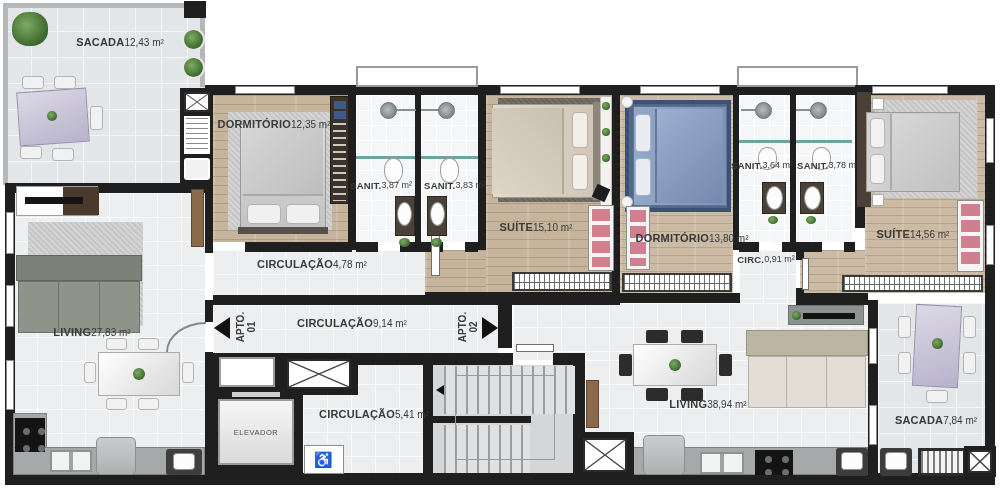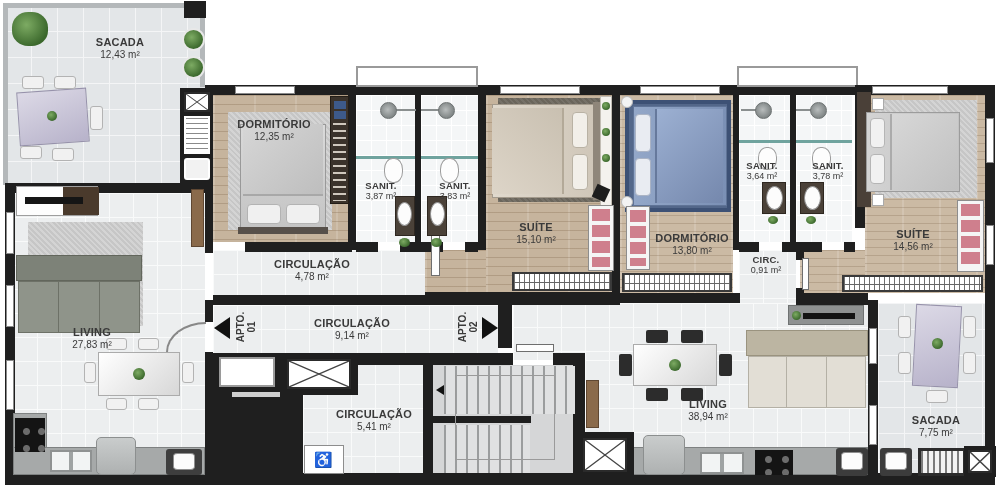--- a/index.html
+++ b/index.html
@@ -42,21 +42,21 @@
   .table-lav{background:linear-gradient(160deg,#dcd9e6,#b7b2ca);border:1px solid #9792ab}
   .plant{border-radius:50%;background:radial-gradient(circle at 40% 38%,#7dab63,#3b682c 72%)}
   .door{background:#8a6a4b;border:1px solid #5f4732}
   .door-w{background:#fdfdfd;border:1px solid #6e6e6e}
   .shower{border-radius:50%;background:radial-gradient(circle at 45% 45%,#b9bdbd,#808686 70%);border:1px solid #6d7272}
   .wc{background:#fdfdfd;border:1px solid #9d9d9d;border-radius:45%}
   .vanity{background:#4a4138;border:1px solid #2e2720}
   .sinkov{background:#fcfcfc;border:1px solid #8f8f8f;border-radius:50%}
   .treads{background:repeating-linear-gradient(90deg,#9b9d9e 0 2px,#e0e1e2 2px 11px)}
   
-  .rlabel{display:flex;flex-direction:column;align-items:center;transform:translateX(-50%);
+  .rlabel{display:flex;align-items:center;transform:translateX(-50%);
           text-align:center;line-height:1.18;white-space:nowrap}
   .rname{font-weight:700;font-size:11px;letter-spacing:.2px}
   .rarea{font-weight:400;font-size:10px}
   .sm .rname{font-size:9.5px}
   .sm .rarea{font-size:9px}
   .elev-lb{font-size:7.5px;letter-spacing:.5px;color:#4c4c4c}
   .apto{display:flex;flex-direction:column;align-items:center;line-height:1.1;
         font-weight:700;font-size:10px;transform:rotate(-90deg);white-space:nowrap}
   .arrow-l{width:0;height:0;border-top:11px solid transparent;border-bottom:11px solid transparent;border-right:16px solid #111}
   .arrow-r{width:0;height:0;border-top:11px solid transparent;border-bottom:11px solid transparent;border-left:16px solid #111}
@@ -170,20 +170,23 @@
   <div class="abs wall" style="left:573px;top:353px;width:12px;height:120px"></div>
   <div class="abs wall" style="left:498px;top:303px;width:14px;height:45px"></div>
 
   <div class="abs treads" style="left:444px;top:366px;width:131px;height:48px"></div>
   <div class="abs wall" style="left:433px;top:416px;width:98px;height:7px"></div>
   <div class="abs treads" style="left:444px;top:425px;width:86px;height:48px"></div>
   <div class="abs" style="left:455px;top:375px;width:100px;height:85px;border:1px solid #9a9a9a"></div>
   <div class="abs" style="left:436px;top:385px;width:0;height:0;border-top:5px solid transparent;border-bottom:5px solid transparent;border-right:8px solid #111"></div>
 
   <div class="abs wall" style="left:209px;top:390px;width:94px;height:84px"></div>
+  <div class="abs" style="left:218px;top:399px;width:76px;height:66px;background:linear-gradient(180deg,#f5f5f5,#dadada);border:2px solid #9a9a9a;display:flex;align-items:center;justify-content:center">
+    <span class="elev-lb">ELEVADOR</span>
+  </div>
   <div class="abs" style="left:232px;top:392px;width:48px;height:5px;background:#cfcfcf"></div>
 
   <div class="abs door" style="left:191px;top:189px;width:13px;height:58px"></div>
   <div class="abs" style="left:166px;top:322px;width:40px;height:30px;border-top:2px solid #888;border-left:2px solid #888;border-radius:100% 0 0 0"></div>
   <div class="abs door-w" style="left:431px;top:234px;width:9px;height:42px"></div>
   <div class="abs door-w" style="left:516px;top:344px;width:38px;height:8px"></div>
   <div class="abs door" style="left:586px;top:380px;width:13px;height:48px"></div>
   <div class="abs door-w" style="left:802px;top:258px;width:7px;height:32px"></div>
 
   <div class="abs table-lav" style="left:18px;top:90px;width:70px;height:54px;transform:rotate(-4deg)"></div>
@@ -435,16 +438,16 @@
   <div class="abs rlab rlabel" style="left:913px;top:228px">
     <span class="rname">SUÍTE</span>
     <span class="rarea">14,56 m²</span>
   </div>
   <div class="abs rlabel" style="left:708px;top:398px">
     <span class="rname">LIVING</span>
     <span class="rarea">38,94 m²</span>
   </div>
   <div class="abs rlabel" style="left:936px;top:414px">
     <span class="rname">SACADA</span>
-    <span class="rarea">7,75 m²</span>
+    <span class="rarea">7,84 m²</span>
   </div>
 
 </div>
 
 </body></html>

